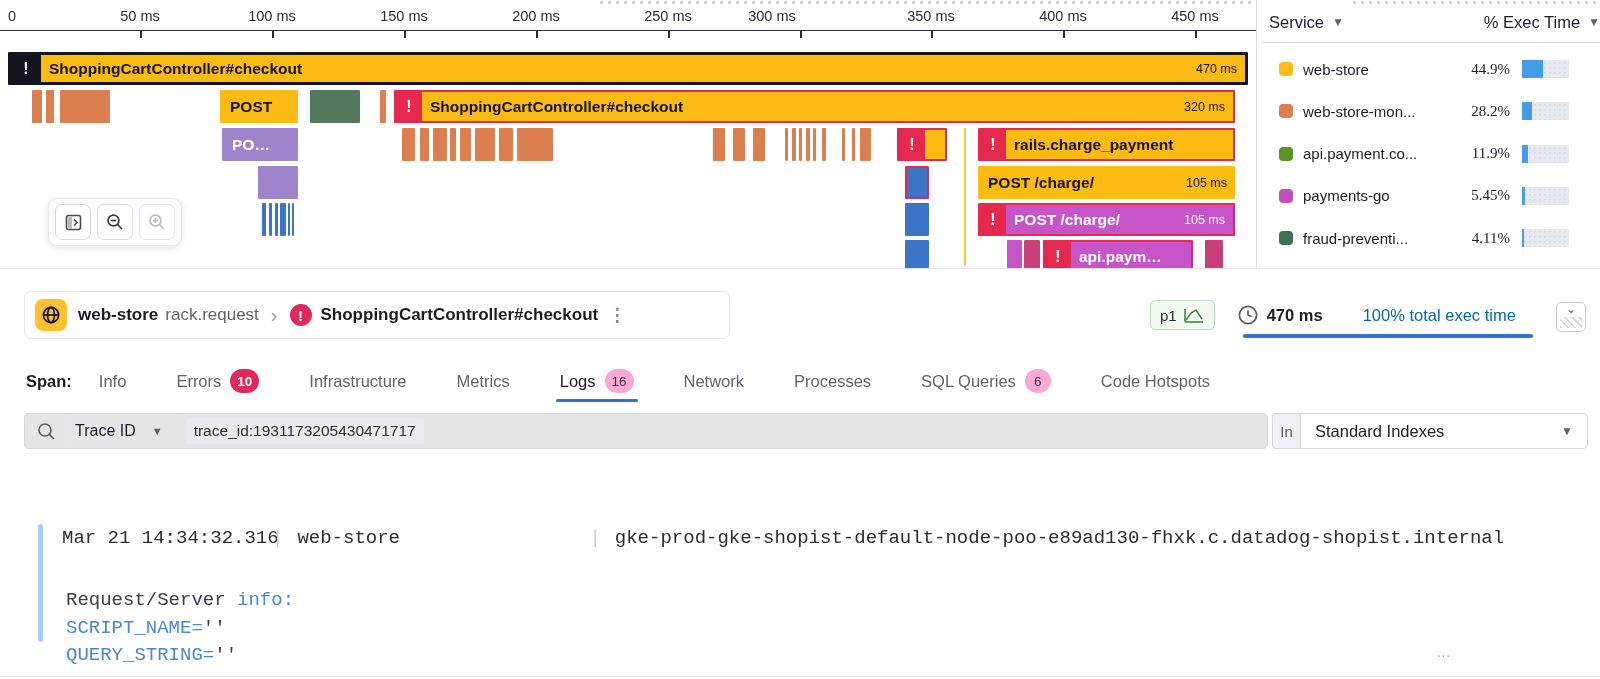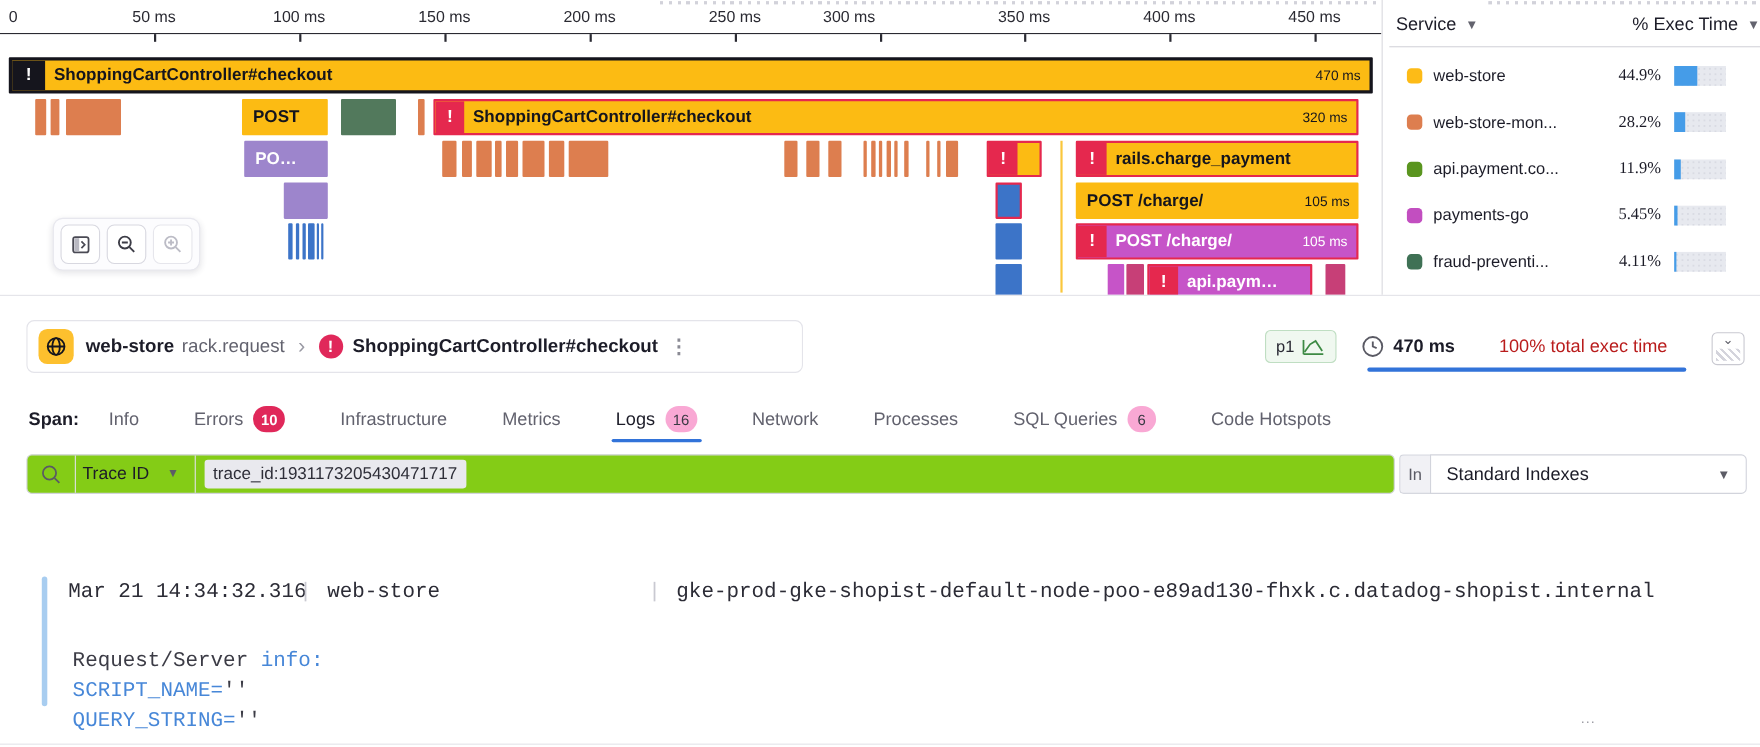--- a/index.html
+++ b/index.html
@@ -63,21 +63,21 @@
     font-size:15px; display:flex; align-items:center; justify-content:center; margin-right:9px; }
   .crumb-res{ font-weight:bold; font-size:17px; }
   .kebab{ color:#8a8a94; font-size:18px; font-weight:bold; margin-left:10px; letter-spacing:0; cursor:pointer; }
 
   .meta{ position:absolute; top:300px; left:1150px; display:flex; align-items:center; }
   .p1-badge{ height:30px; border:1px solid #bfdec2; background:#f0f8f0; border-radius:5px; display:flex;
     align-items:center; padding:0 9px; cursor:pointer; }
   .p1-badge span{ font-size:15px; color:#2a2a34; margin-right:6px; }
   .meta-clock{ margin-left:22px; }
   .meta-dur{ font-weight:bold; font-size:16.5px; margin-left:8px; }
-  .meta-exec{ font-size:16.5px; color:#b91c1c; margin-left:40px; }
+  .meta-exec{ font-size:16.5px; color:#0369a1; margin-left:40px; }
   .meta-underline{ position:absolute; left:1243px; top:334px; width:290px; height:4px; background:#3273d9; border-radius:2px; }
   .collapse-btn{ position:absolute; left:1556px; top:302px; width:30px; height:30px; border:1px solid #c9c9d1;
     border-radius:5px; cursor:pointer; overflow:hidden; background:#fff; }
   .collapse-btn .chev{ display:block; text-align:center; color:#5a5a64; font-size:12px; line-height:13px; }
   .collapse-btn .hatch{ position:absolute; left:3px; right:3px; bottom:3px; height:11px;
     background:repeating-linear-gradient(45deg,#d4d4dc 0 2px, transparent 2px 5px); }
 
   
   .tabs{ position:absolute; left:26px; top:360px; height:42px; display:flex; align-items:center; }
   .tabs-prefix{ font-weight:bold; font-size:16.5px; margin-right:27px; }
@@ -85,21 +85,21 @@
     position:relative; height:42px; }
   .tab.active{ color:#1c1c28; }
   .tab.active::after{ content:""; position:absolute; left:-4px; right:-4px; bottom:0; height:3px; background:#3273d9; border-radius:2px; }
   .tab-badge{ margin-left:9px; min-width:26px; height:24px; border-radius:13px; display:flex; align-items:center;
     justify-content:center; font-size:13.5px; padding:0 7px; }
   .tab-badge.red{ background:#e0285a; color:#fff; font-weight:bold; }
   .tab-badge.gray{ background:#f9a8d4; color:#3a3a44; }
 
   
   .search-row{ position:absolute; left:24px; top:413px; width:1564px; height:36px; display:flex; }
-  .search-box{ flex:0 0 1244px; border:1px solid #d2d4dc; border-radius:5px; display:flex; align-items:center; background:#84cc16; }
+  .search-box{ flex:0 0 1244px; border:1px solid #d2d4dc; border-radius:5px; display:flex; align-items:center; background:#e5e5e5; }
   .search-box .mag{ padding:0 12px; display:flex; }
   .filter-sel{ display:flex; align-items:center; height:100%; padding:0 14px 0 6px; border-left:1px solid #e2e2e8;
     border-right:1px solid #e2e2e8; cursor:pointer; }
   .filter-sel .lbl{ font-size:16px; color:#1c1c28; margin-right:16px; }
   .filter-sel .caret{ color:#5c5c66; font-size:11px; }
   .token{ margin-left:8px; background:#e9e9ee; border-radius:3px; font-size:15.5px; color:#2e2e38;
     padding:4px 8px; cursor:pointer; }
   .in-chip{ margin-left:4px; flex:0 0 28px; background:#f1f1f5; border:1px solid #d2d4dc; border-right:none;
     border-radius:4px 0 0 4px; display:flex; align-items:center; justify-content:center; font-size:15px; color:#5a5a64; }
   .index-sel{ flex:1; border:1px solid #d2d4dc; border-radius:0 5px 5px 0; display:flex; align-items:center;

